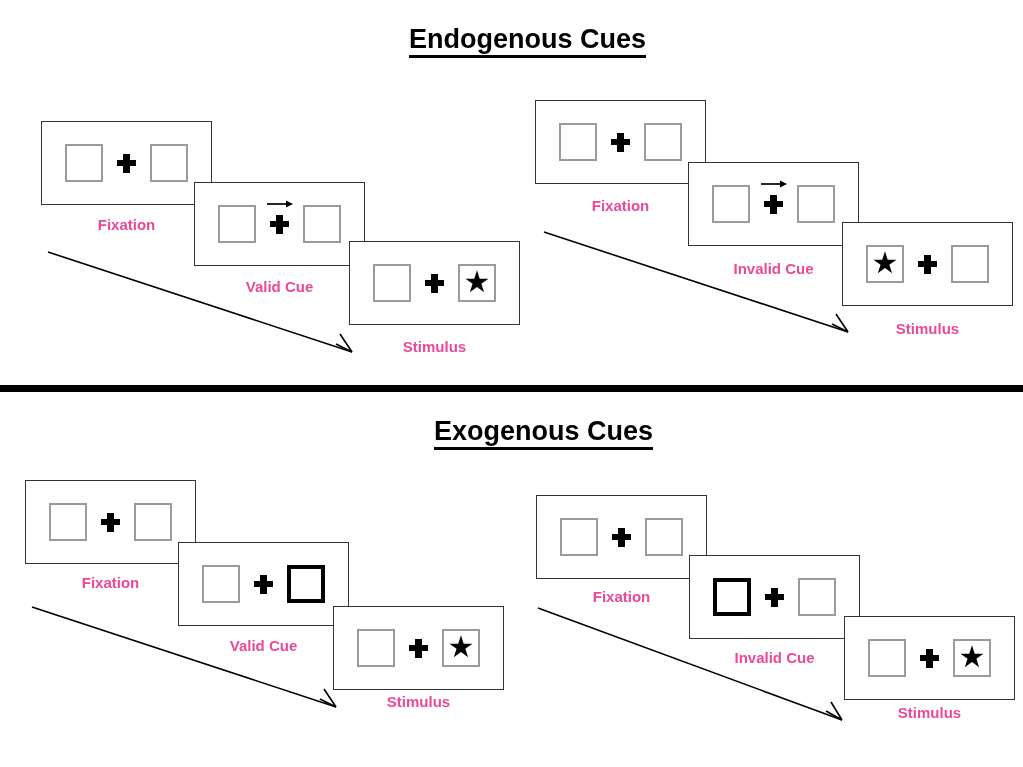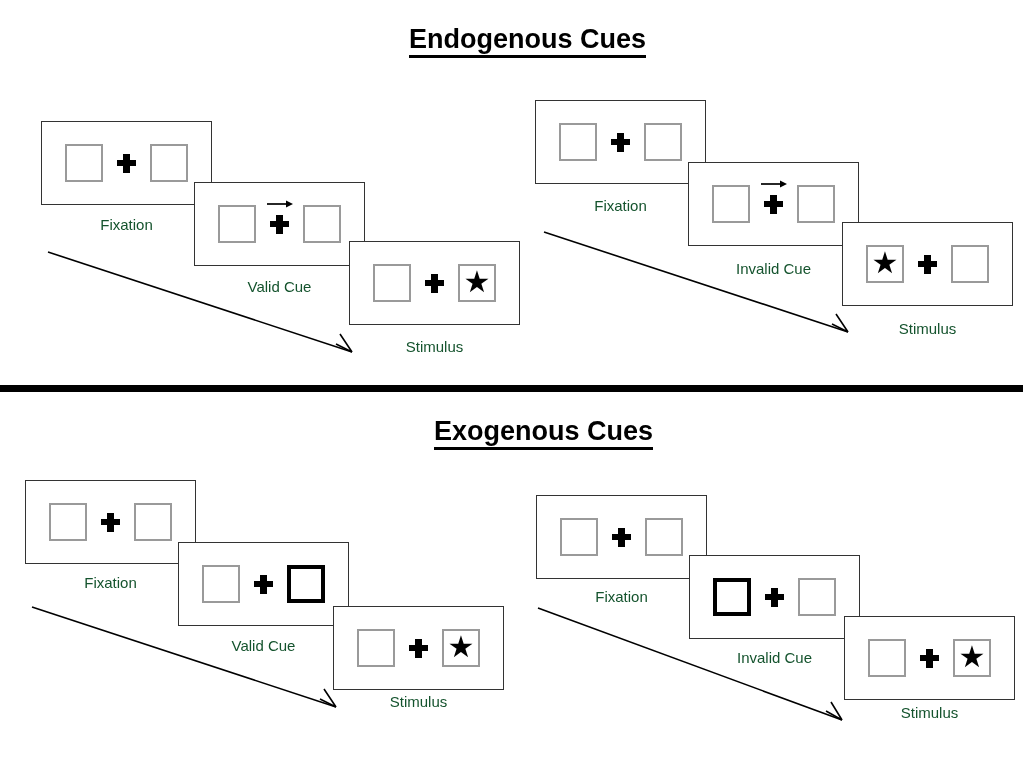--- a/index.html
+++ b/index.html
@@ -117,22 +117,22 @@
     transform: translateX(-50%);
     top: -17px;
     width: 28px;
     height: 12px;
     overflow: visible;
   }
 
   .panel-label {
     position: absolute;
     font-size: 15px;
-    font-weight: normal;
-    color: #14532d;
+    font-weight: bold;
+    color: #ec4899;
     text-align: center;
     white-space: nowrap;
   }
 
   .flow-arrow {
     position: absolute;
     overflow: visible;
   }
 </style>
 </head>

